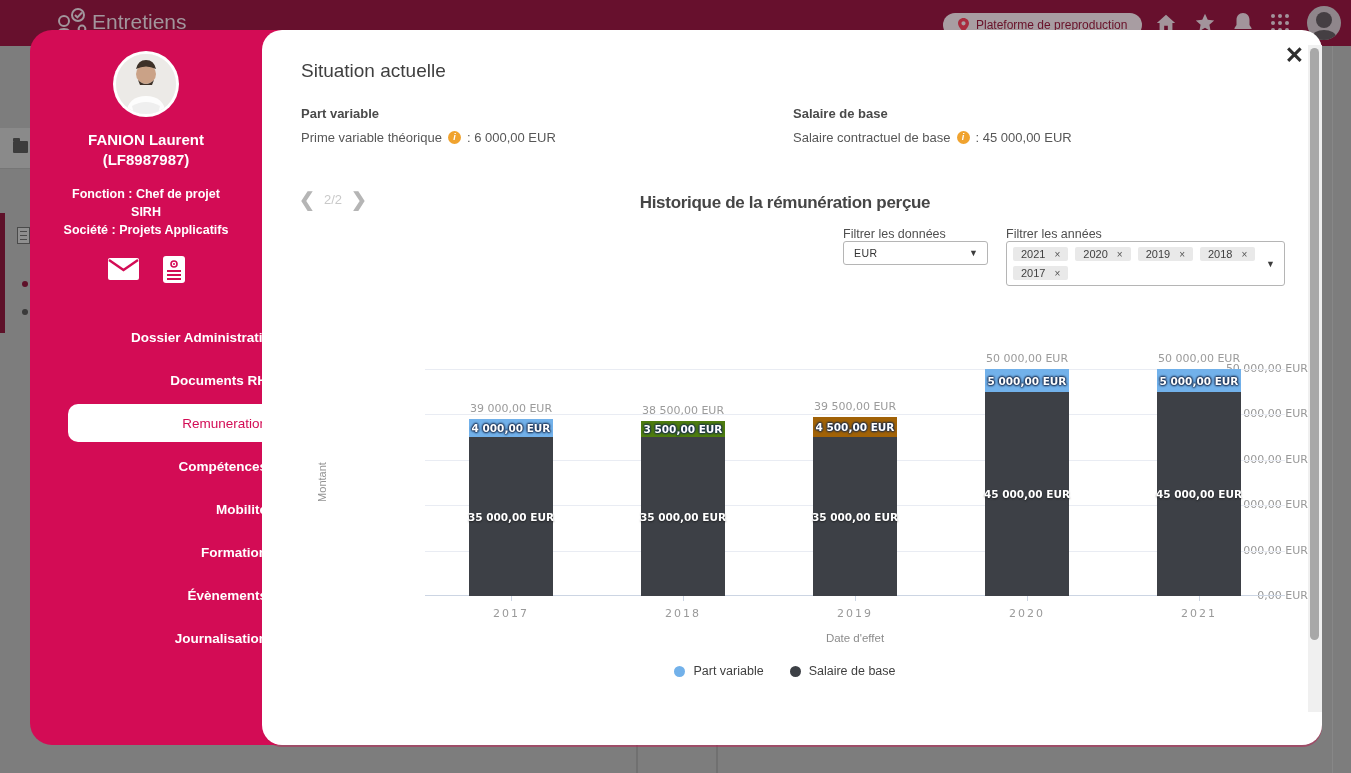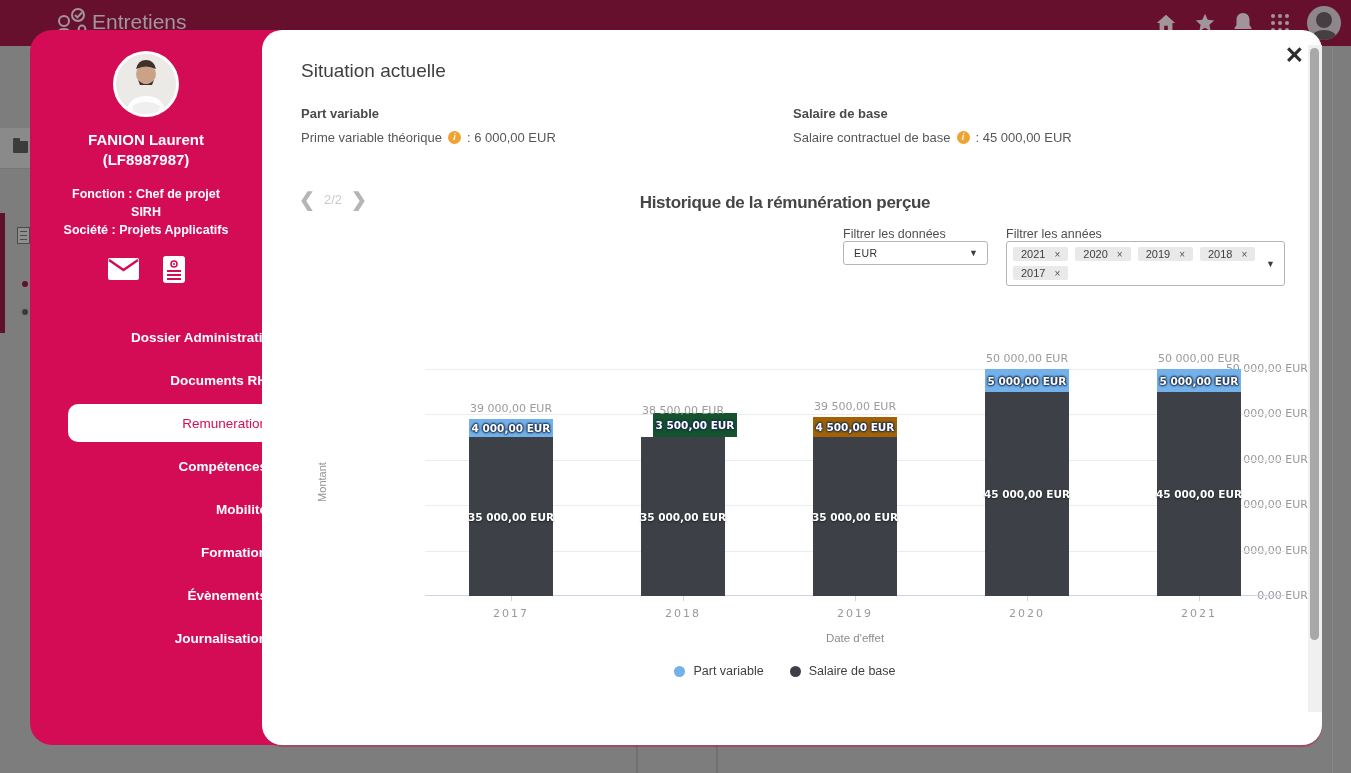--- a/index.html
+++ b/index.html
@@ -134,20 +134,26 @@
       <svg width="38" height="38" viewBox="0 0 38 38" fill="none" stroke="#a2969c" stroke-width="2">
         <circle cx="12" cy="16" r="5"></circle>
         <path d="M3 33 q2 -9 9 -9 q7 0 9 9"></path>
         <circle cx="26" cy="10" r="6"></circle>
         <path d="M23 10 l2.4 2.4 L30 7.5" stroke-width="2"></path>
         <circle cx="30" cy="24" r="3.4"></circle>
         <path d="M24.5 35 q1.2 -6 5.5 -6 q4.3 0 5.5 6"></path>
       </svg>
     </span>
     <span class="topbar-title">Entretiens</span>
+    <span class="env-badge">
+      <svg width="11" height="14" viewBox="0 0 11 14">
+        <path d="M5.5 0 C2.4 0 0 2.4 0 5.3 C0 9 5.5 14 5.5 14 C5.5 14 11 9 11 5.3 C11 2.4 8.6 0 5.5 0 Z M5.5 7.4 A2.1 2.1 0 1 1 5.5 3.2 A2.1 2.1 0 0 1 5.5 7.4 Z" fill="#a92b3e"></path>
+      </svg>
+      <span>Plateforme de preproduction</span>
+    </span>
     <div class="tb-icons">
       <svg width="22" height="22" viewBox="0 0 24 24">
         <path d="M12 3 L2 12 h3 v9 h5 v-6 h4 v6 h5 v-9 h3 Z" fill="#a2949b"></path>
       </svg>
       <svg width="22" height="22" viewBox="0 0 24 24">
         <path d="M12 2 l3 6.5 7 .8 -5.2 4.7 1.4 6.9 -6.2 -3.6 -6.2 3.6 1.4 -6.9 L2 9.3 l7 -.8 Z" fill="#a2949b"></path>
       </svg>
       <svg width="20" height="22" viewBox="0 0 20 22">
         <path d="M10 1 C6 1 3.5 4 3.5 8 v5 L1.5 16 v1 h17 v-1 L16.5 13 v-5 C16.5 4 14 1 10 1 Z M8 19 a2 2 0 0 0 4 0 Z" fill="#a2949b"></path>
       </svg>
@@ -316,21 +322,21 @@
           </div>
           <div class="seg seg-var" style="left: 44px; bottom: 159px; width: 84px; height: 18px; background: rgb(114, 177, 234);">
             <div class="seg-lbl">4 000,00 EUR</div>
           </div>
           <div class="total-lbl num" style="left: 86px; top: 33px;">39 000,00 EUR</div>
           <div class="xtick" style="left: 86px;"></div>
           <div class="x-label num" style="left: 86px;">2017</div>
           <div class="seg seg-base" style="left: 216px; bottom: 0px; width: 84px; height: 159px; background: rgb(61, 64, 70);">
             <div class="seg-lbl">35 000,00 EUR</div>
           </div>
-          <div class="seg seg-var" style="left: 228px; bottom: 159px; width: 84px; height: 24px; background: #14532d;">
+          <div class="seg seg-var" style="left: 216px; bottom: 159px; width: 84px; height: 16px; background: #4d7c0f;">
             <div class="seg-lbl">3 500,00 EUR</div>
           </div>
           <div class="total-lbl num" style="left: 258px; top: 35px;">38 500,00 EUR</div>
           <div class="xtick" style="left: 258px;"></div>
           <div class="x-label num" style="left: 258px;">2018</div>
           <div class="seg seg-base" style="left: 388px; bottom: 0px; width: 84px; height: 159px; background: rgb(61, 64, 70);">
             <div class="seg-lbl">35 000,00 EUR</div>
           </div>
           <div class="seg seg-var" style="left: 388px; bottom: 159px; width: 84px; height: 20px; background: #a16207;">
             <div class="seg-lbl">4 500,00 EUR</div>

